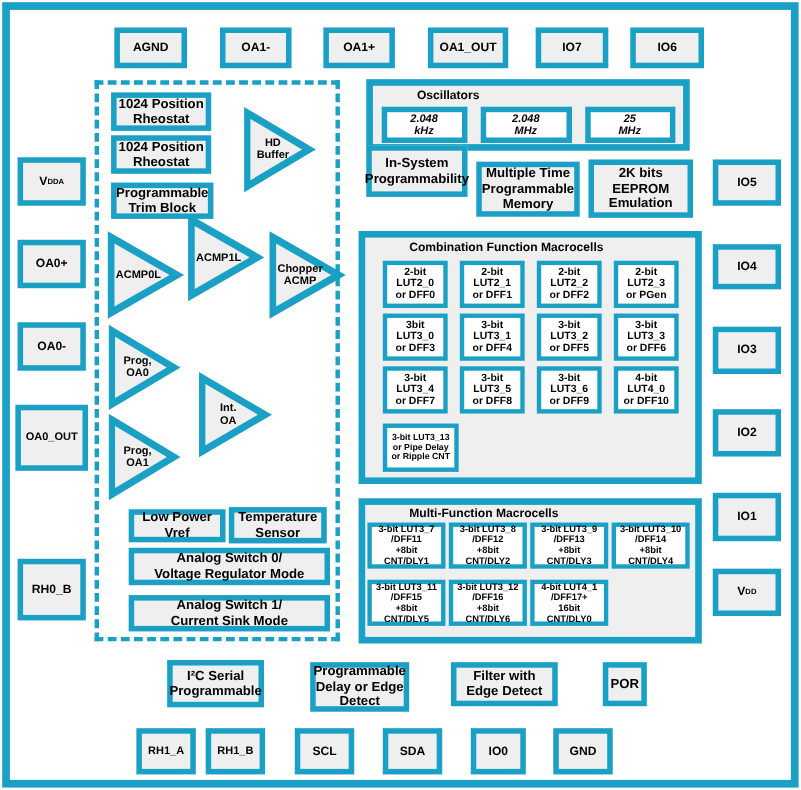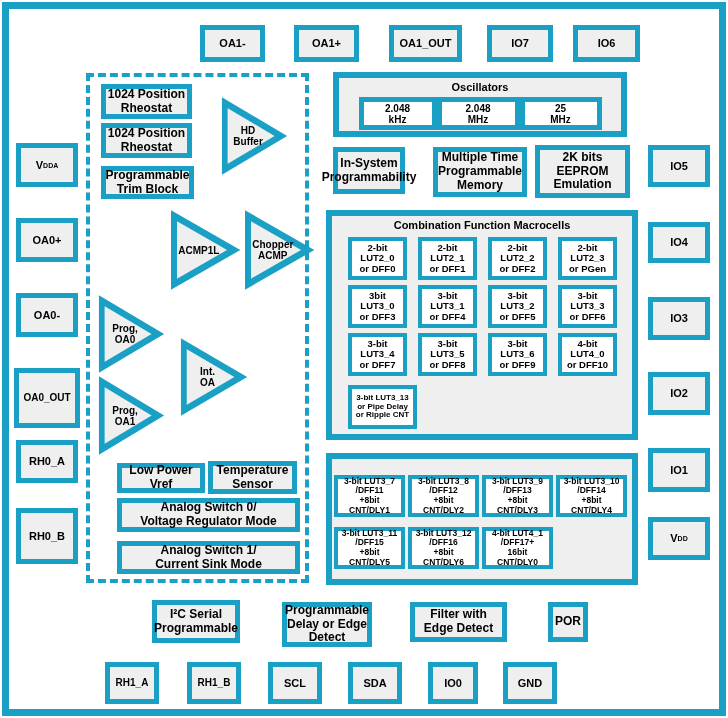--- a/index.html
+++ b/index.html
@@ -17,49 +17,52 @@
     border:5px solid var(--teal);display:flex;align-items:center;justify-content:center;
     font-size:11px;text-align:center;line-height:1;
   }
   .pin sub{font-size:7px;line-height:1;}
   .blk{
     position:absolute;box-sizing:border-box;background:var(--fill);
     border:5px solid var(--teal);display:flex;align-items:center;justify-content:center;
     font-size:12px;text-align:center;line-height:1.15;white-space:pre-line;
   }
   .container{position:absolute;box-sizing:border-box;background:var(--fill);border:6px solid var(--teal);}
-  .ctitle{text-align:center;font-size:11px;margin-top:3px;line-height:1.1;}
+  .ctitle{font-size:11px;margin-top:3px;line-height:1.1;padding-left:40px;}
   .cellgrid{display:grid;position:absolute;border-radius:12px;}
   .cell{
     box-sizing:border-box;background:#fff;border:4px solid var(--teal);
     display:flex;align-items:center;justify-content:center;text-align:center;
     font-size:9.5px;line-height:1.12;white-space:pre-line;
   }
   .dashedbox{position:absolute;box-sizing:border-box;border:4px dashed var(--teal);background:transparent;}
   .tri{position:absolute;}
   .tri svg{position:absolute;left:0;top:0;width:100%;height:100%;overflow:visible;}
   .tri polygon{fill:var(--fill);stroke:var(--teal);stroke-width:9;}
   .tl{
     position:absolute;top:0;bottom:0;left:2%;width:82%;
     display:flex;align-items:center;justify-content:center;text-align:center;
     font-size:10px;line-height:1.1;white-space:pre-line;
   }
-  .osc-row{position:absolute;left:0;right:0;display:flex;justify-content:center;}
+  .osc-row{position:absolute;left:0;right:0;display:flex;justify-content:center;gap:12px;font-style:italic;}
   .osc-box{
     box-sizing:border-box;background:#fff;border:5px solid var(--teal);
     display:flex;align-items:center;justify-content:center;text-align:center;
     font-size:10px;line-height:1.1;white-space:pre-line;
   }
 </style>
 </head>
 <body>
 
 <div class="stage">
   <div class="frame"></div>
 
+  <div class="pin" style="left:104px;top:25px;width:66px;height:37px">
+      <span>AGND</span>
+    </div>
   <div class="pin" style="left:200px;top:25px;width:65px;height:37px">
       <span>OA1-</span>
     </div>
   <div class="pin" style="left:294px;top:25px;width:65px;height:37px">
       <span>OA1+</span>
     </div>
   <div class="pin" style="left:389px;top:25px;width:73px;height:37px">
       <span>OA1_OUT</span>
     </div>
   <div class="pin" style="left:487px;top:25px;width:66px;height:37px">
@@ -75,23 +78,20 @@
     </div>
   <div class="pin" style="left:16px;top:218px;width:62px;height:44px">
       <span>OA0+</span>
     </div>
   <div class="pin" style="left:16px;top:293px;width:62px;height:44px">
       <span>OA0-</span>
     </div>
   <div class="pin" style="left:14px;top:368px;width:66px;height:60px;font-size:10px">
       <span>OA0_OUT</span>
     </div>
-  <div class="pin" style="left:16px;top:440px;width:62px;height:43px">
-      <span>RH0_A</span>
-    </div>
   <div class="pin" style="left:16px;top:508px;width:62px;height:56px">
       <span>RH0_B</span>
     </div>
 
   <div class="pin" style="left:648px;top:145px;width:62px;height:42px">
       <span>IO5</span>
     </div>
   <div class="pin" style="left:648px;top:222px;width:62px;height:41px">
       <span>IO4</span>
     </div>
@@ -102,21 +102,21 @@
       <span>IO2</span>
     </div>
   <div class="pin" style="left:648px;top:448px;width:62px;height:44px">
       <span>IO1</span>
     </div>
   <div class="pin" style="left:648px;top:517px;width:62px;height:43px">
       <span>V</span>
       <sub>DD</sub>
     </div>
 
-  <div class="pin" style="left:105px;top:662px;width:54px;height:42px;font-size:10px">
+  <div class="pin" style="left:124px;top:662px;width:54px;height:42px;font-size:10px">
       <span>RH1_A</span>
     </div>
   <div class="pin" style="left:187px;top:662px;width:54px;height:42px;font-size:10px">
       <span>RH1_B</span>
     </div>
   <div class="pin" style="left:268px;top:662px;width:54px;height:42px">
       <span>SCL</span>
     </div>
   <div class="pin" style="left:348px;top:662px;width:54px;height:42px">
       <span>SDA</span>
@@ -138,21 +138,27 @@
 Trim Block</span></div>
 
   <div class="tri" style="left:221px;top:99px;width:63px;height:74px">
     <svg viewBox="0 0 100 100" preserveAspectRatio="none">
         <polygon points="6,5 95,50 6,95"></polygon>
       </svg>
     <span class="tl">HD
 Buffer</span>
   </div>
 
-  <div class="tri" style="left:170px;top:212px;width:67px;height:76px">
+  <div class="tri" style="left:97px;top:212px;width:67px;height:76px">
+    <svg viewBox="0 0 100 100" preserveAspectRatio="none">
+        <polygon points="6,5 95,50 6,95"></polygon>
+      </svg>
+    <span class="tl">ACMP0L</span>
+  </div>
+  <div class="tri" style="left:170px;top:196px;width:67px;height:76px">
     <svg viewBox="0 0 100 100" preserveAspectRatio="none">
         <polygon points="6,5 95,50 6,95"></polygon>
       </svg>
     <span class="tl">ACMP1L</span>
   </div>
   <div class="tri" style="left:244px;top:212px;width:67px;height:76px">
     <svg viewBox="0 0 100 100" preserveAspectRatio="none">
         <polygon points="6,5 95,50 6,95"></polygon>
       </svg>
     <span class="tl">Chopper
@@ -194,21 +200,21 @@
     <div class="osc-row" style="top:19px">
       <div class="osc-box" style="width:78px;height:33px"><span>2.048
 kHz</span></div>
       <div class="osc-box" style="width:83px;height:33px"><span>2.048
 MHz</span></div>
       <div class="osc-box" style="width:82px;height:33px"><span>25
 MHz</span></div>
     </div>
   </div>
 
-  <div class="blk" style="left:333px;top:147px;width:72px;height:47px"><span>In-System
+  <div class="blk" style="left:333px;top:132px;width:92px;height:47px"><span>In-System
 Programmability</span></div>
   <div class="blk" style="left:433px;top:147px;width:94px;height:50px"><span>Multiple Time
 Programmable
 Memory</span></div>
   <div class="blk" style="left:535px;top:145px;width:95px;height:53px"><span>2K bits
 EEPROM
 Emulation</span></div>
 
   <div class="container" style="left:326px;top:210px;width:312px;height:230px">
     <div class="ctitle">Combination Function Macrocells</div>
@@ -249,20 +255,21 @@
       <div class="cell">4-bit
 LUT4_0
 or DFF10</div>
     </div>
     <div class="cell" style="position:absolute;left:16px;top:169px;width:69px;height:44px;font-size:8px">3-bit LUT3_13
 or Pipe Delay
 or Ripple CNT</div>
   </div>
 
   <div class="container" style="left:326px;top:453px;width:312px;height:132px">
+    <div class="ctitle" style="margin-top:2px">Multi-Function Macrocells</div>
     <div class="cellgrid" style="left:2px;top:16px;grid-template-columns:repeat(4,71px);column-gap:3px;row-gap:10px;grid-auto-rows:42px">
       <div class="cell" style="font-size:8.5px">3-bit LUT3_7
 /DFF11
 +8bit
 CNT/DLY1</div>
       <div class="cell" style="font-size:8.5px">3-bit LUT3_8
 /DFF12
 +8bit
 CNT/DLY2</div>
       <div class="cell" style="font-size:8.5px">3-bit LUT3_9

